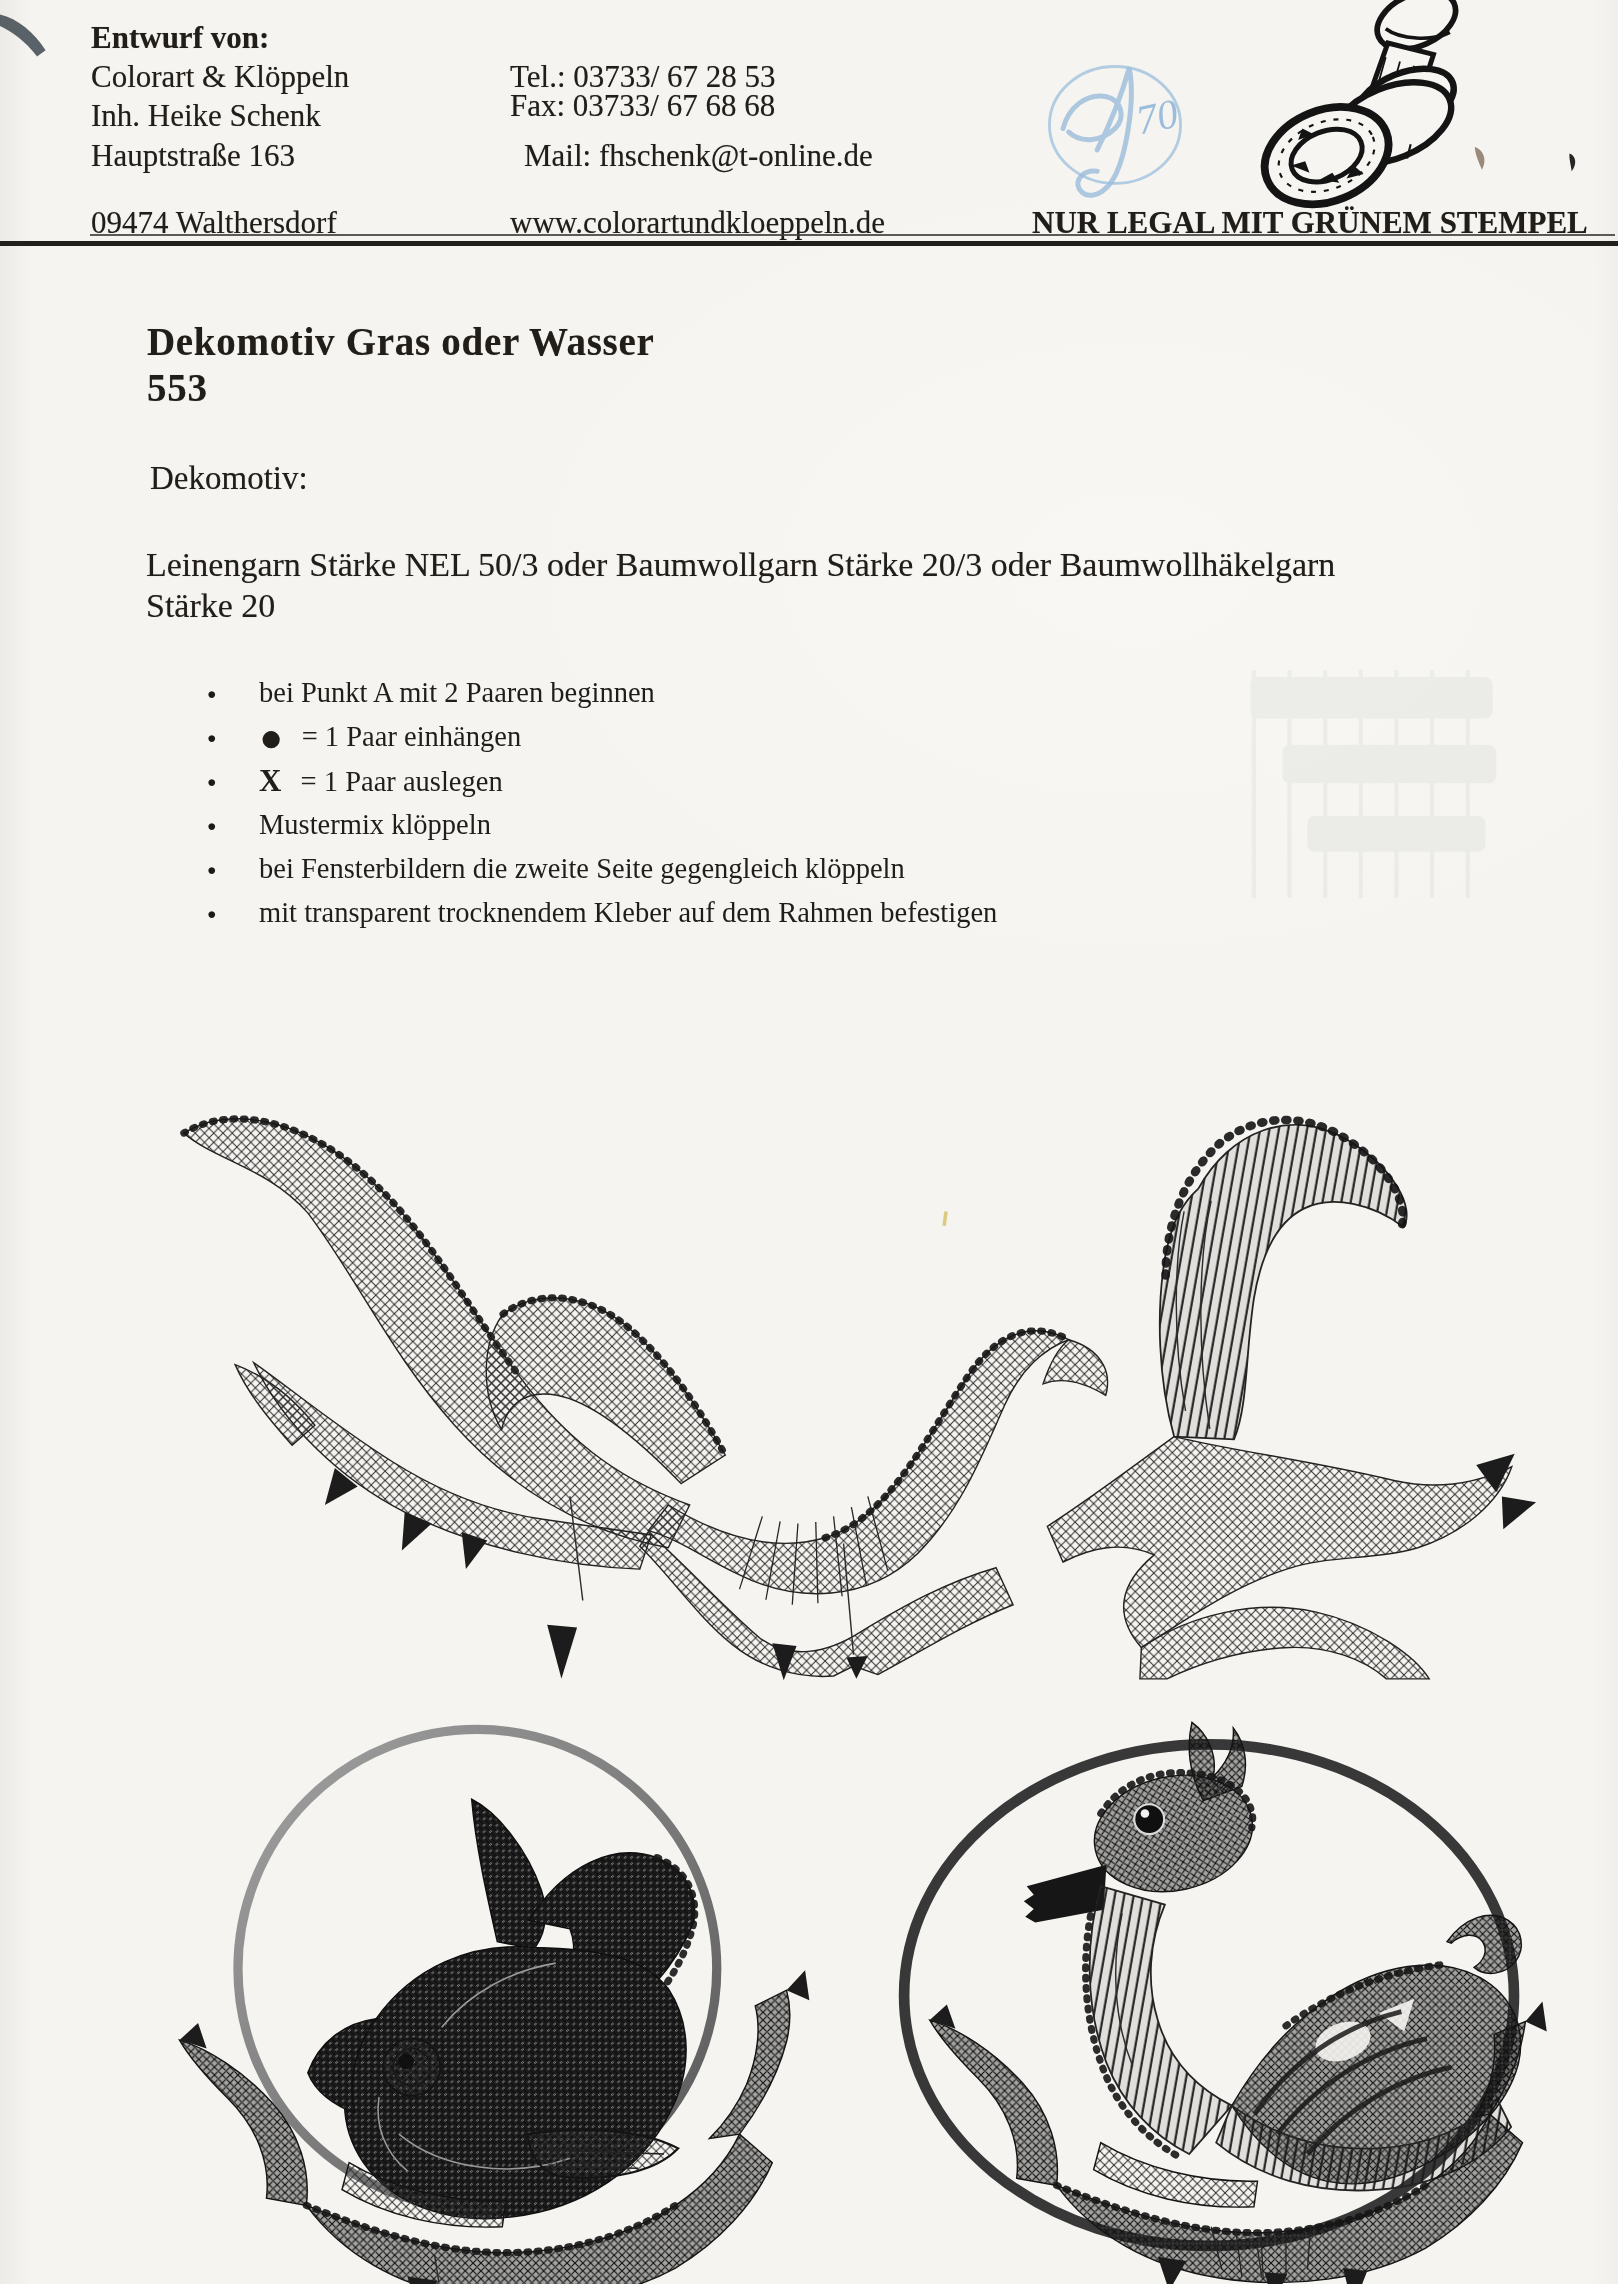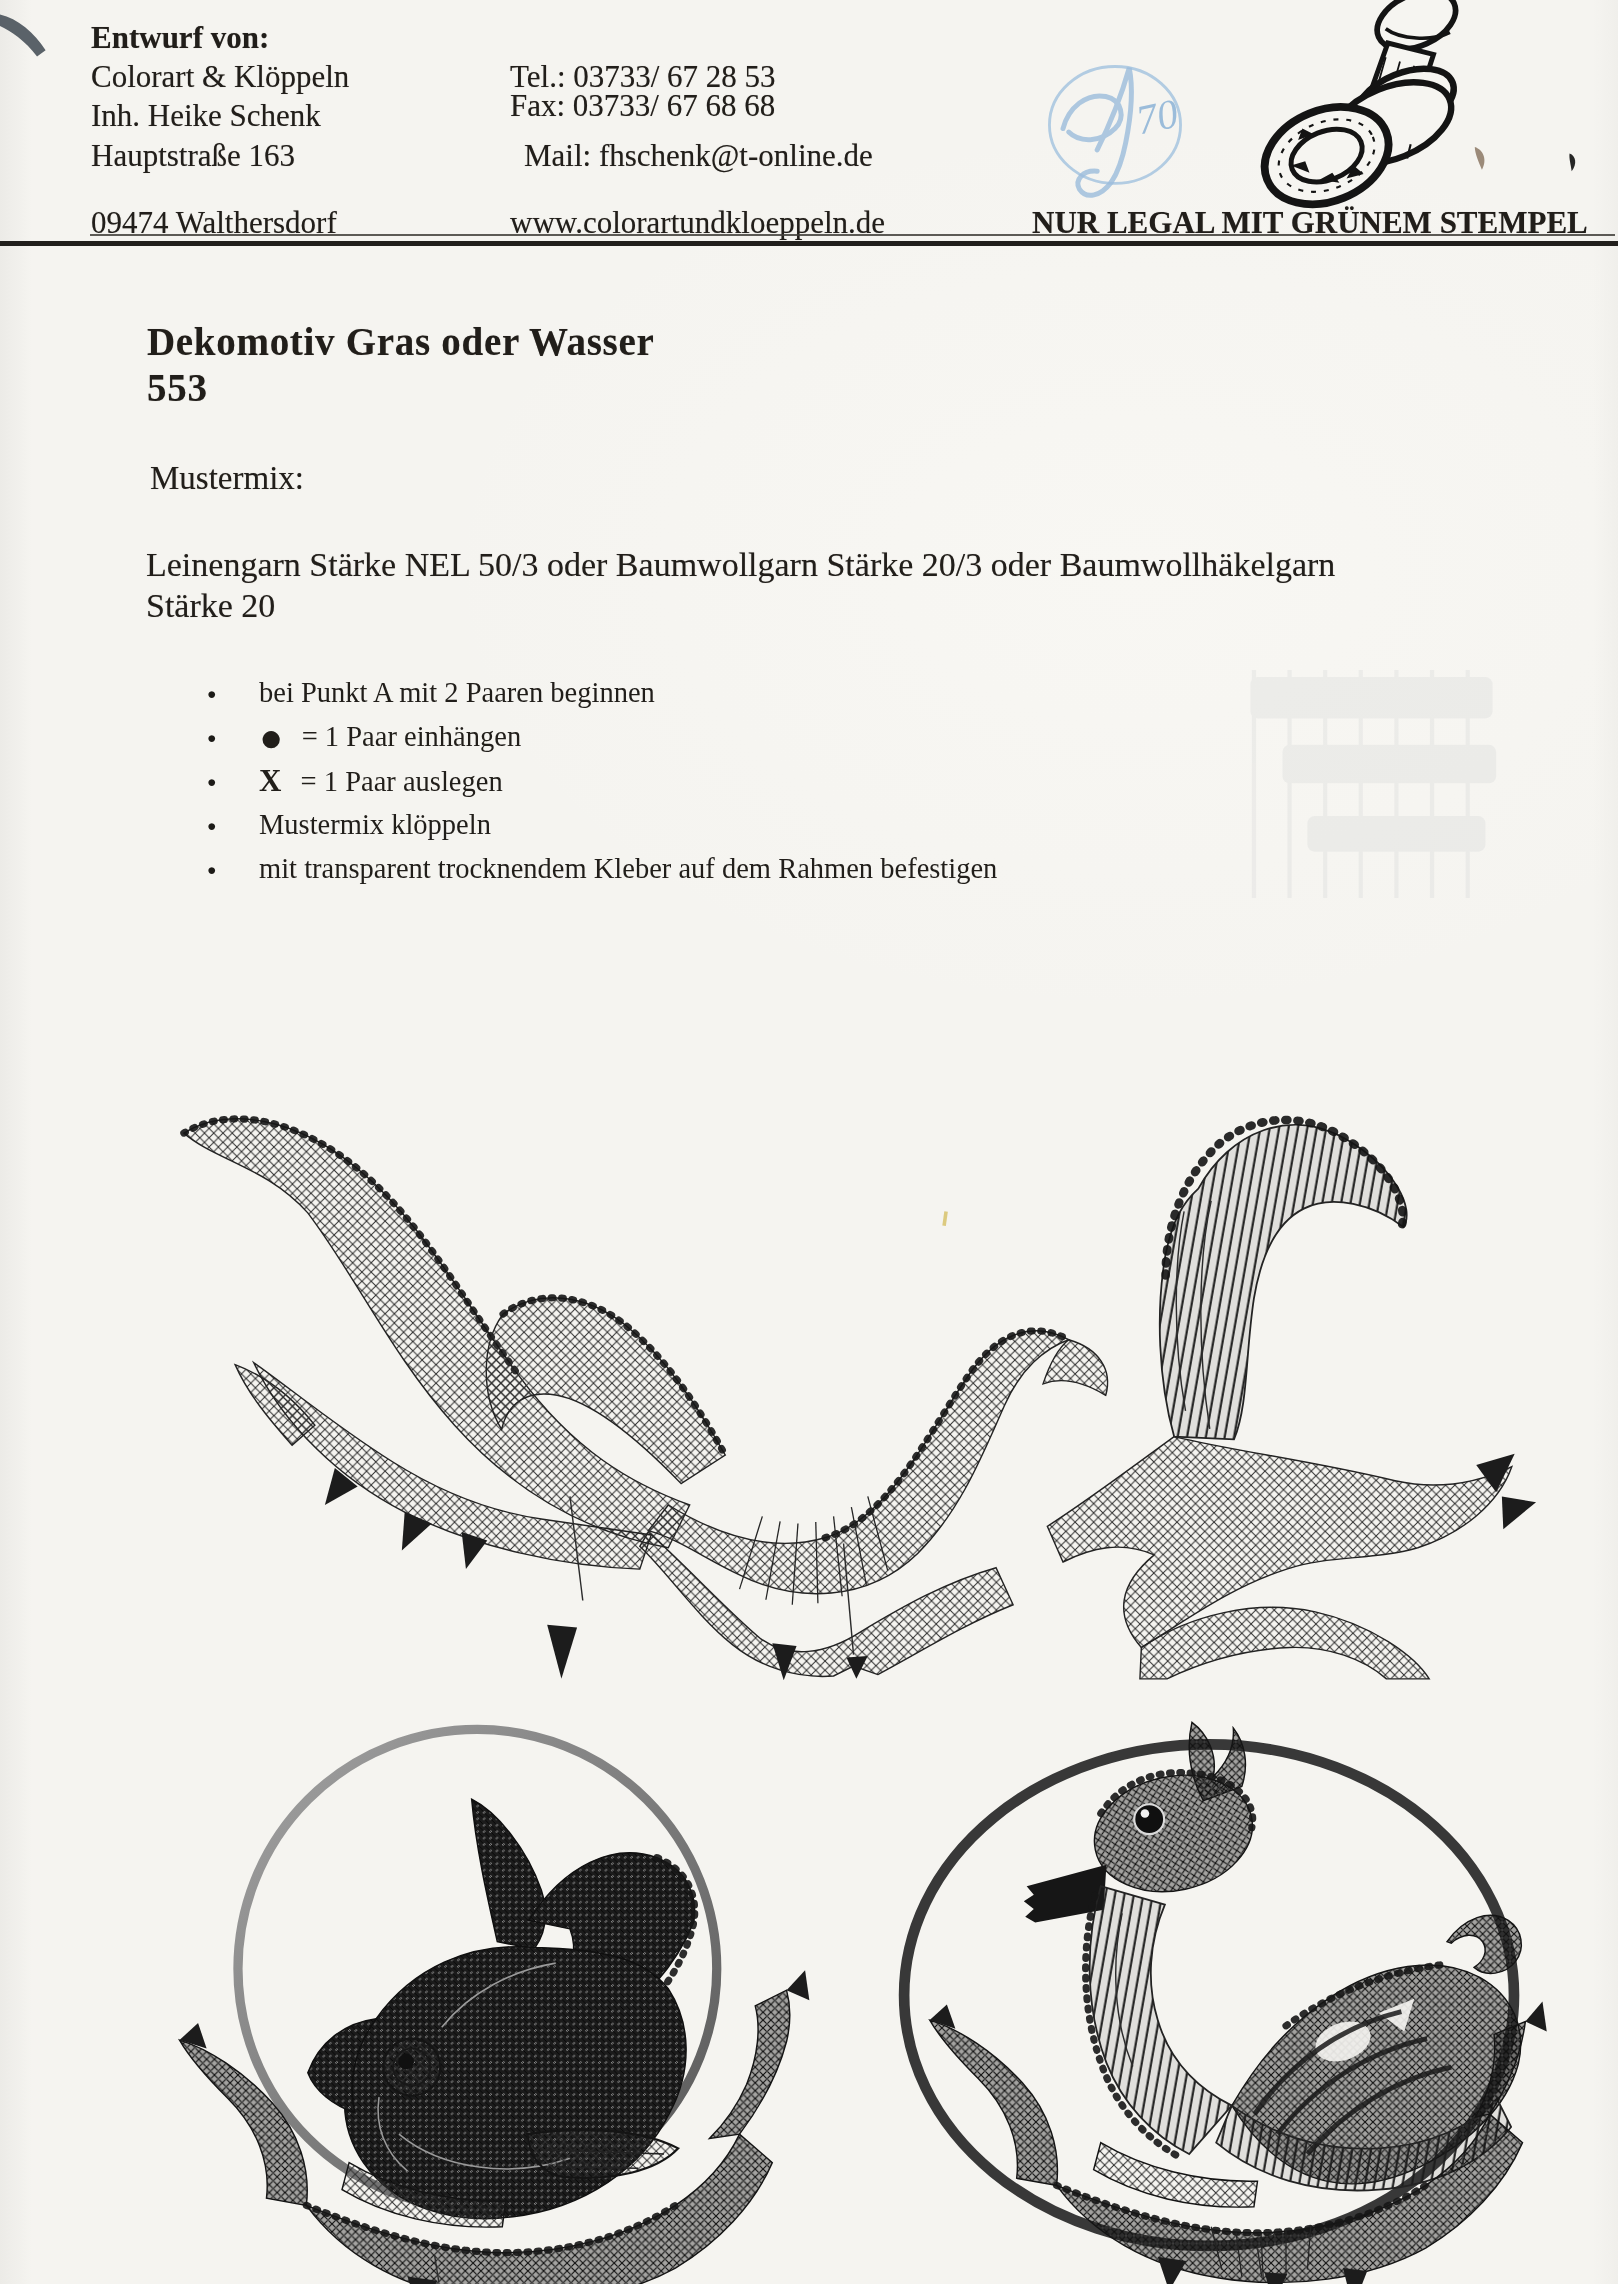--- a/index.html
+++ b/index.html
@@ -63,29 +63,30 @@
   <div class="t h" style="left:91px; top:205px;">09474 Walthersdorf</div>
   <div class="t h" style="left:510px; top:205px;">www.colorartundkloeppeln.de</div>
   <div class="t h b" style="left:1032px; top:205px;">NUR LEGAL MIT GRÜNEM STEMPEL</div>
 
   <div class="rule-thin"></div>
   <div class="rule-thick"></div>
 
   <div class="t title" style="left:147px; top:319px;">Dekomotiv Gras oder Wasser</div>
   <div class="t title" style="left:147px; top:365px;">553</div>
 
-  <div class="t" style="left:150px; top:460px; font-size:33px;">Mustermix:</div>
+  <div class="t" style="left:150px; top:460px; font-size:33px;">Dekomotiv:</div>
   <div class="t mat" style="left:146px; top:544px;">Leinengarn Stärke NEL 50/3 oder Baumwollgarn Stärke 20/3 oder Baumwollhäkelgarn</div>
   <div class="t mat" style="left:146px; top:585px;text-align:right;">Stärke 20</div>
 
   <ul class="instr">
     <li><span>bei Punkt A mit 2 Paaren beginnen</span></li>
     <li><span class="sym">●</span><span>= 1 Paar einhängen</span></li>
     <li><span class="sym">X</span><span>= 1 Paar auslegen</span></li>
     <li><span>Mustermix klöppeln</span></li>
+    <li><span>bei Fensterbildern die zweite Seite gegengleich klöppeln</span></li>
     <li><span>mit transparent trocknendem Kleber auf dem Rahmen befestigen</span></li>
   </ul>
 
   <svg class="gfx" width="1618" height="2284" viewBox="0 0 2271 3205">
     <defs>
       <pattern id="net" width="13" height="13" patternUnits="userSpaceOnUse">
         <path d="M0 0 L13 13 M13 0 L0 13" stroke="#2e2e2e" stroke-width="1.4" fill="none"></path>
       </pattern>
       <pattern id="netMid" width="11" height="11" patternUnits="userSpaceOnUse">
         <rect width="11" height="11" fill="rgba(30,30,30,0.38)"></rect>

